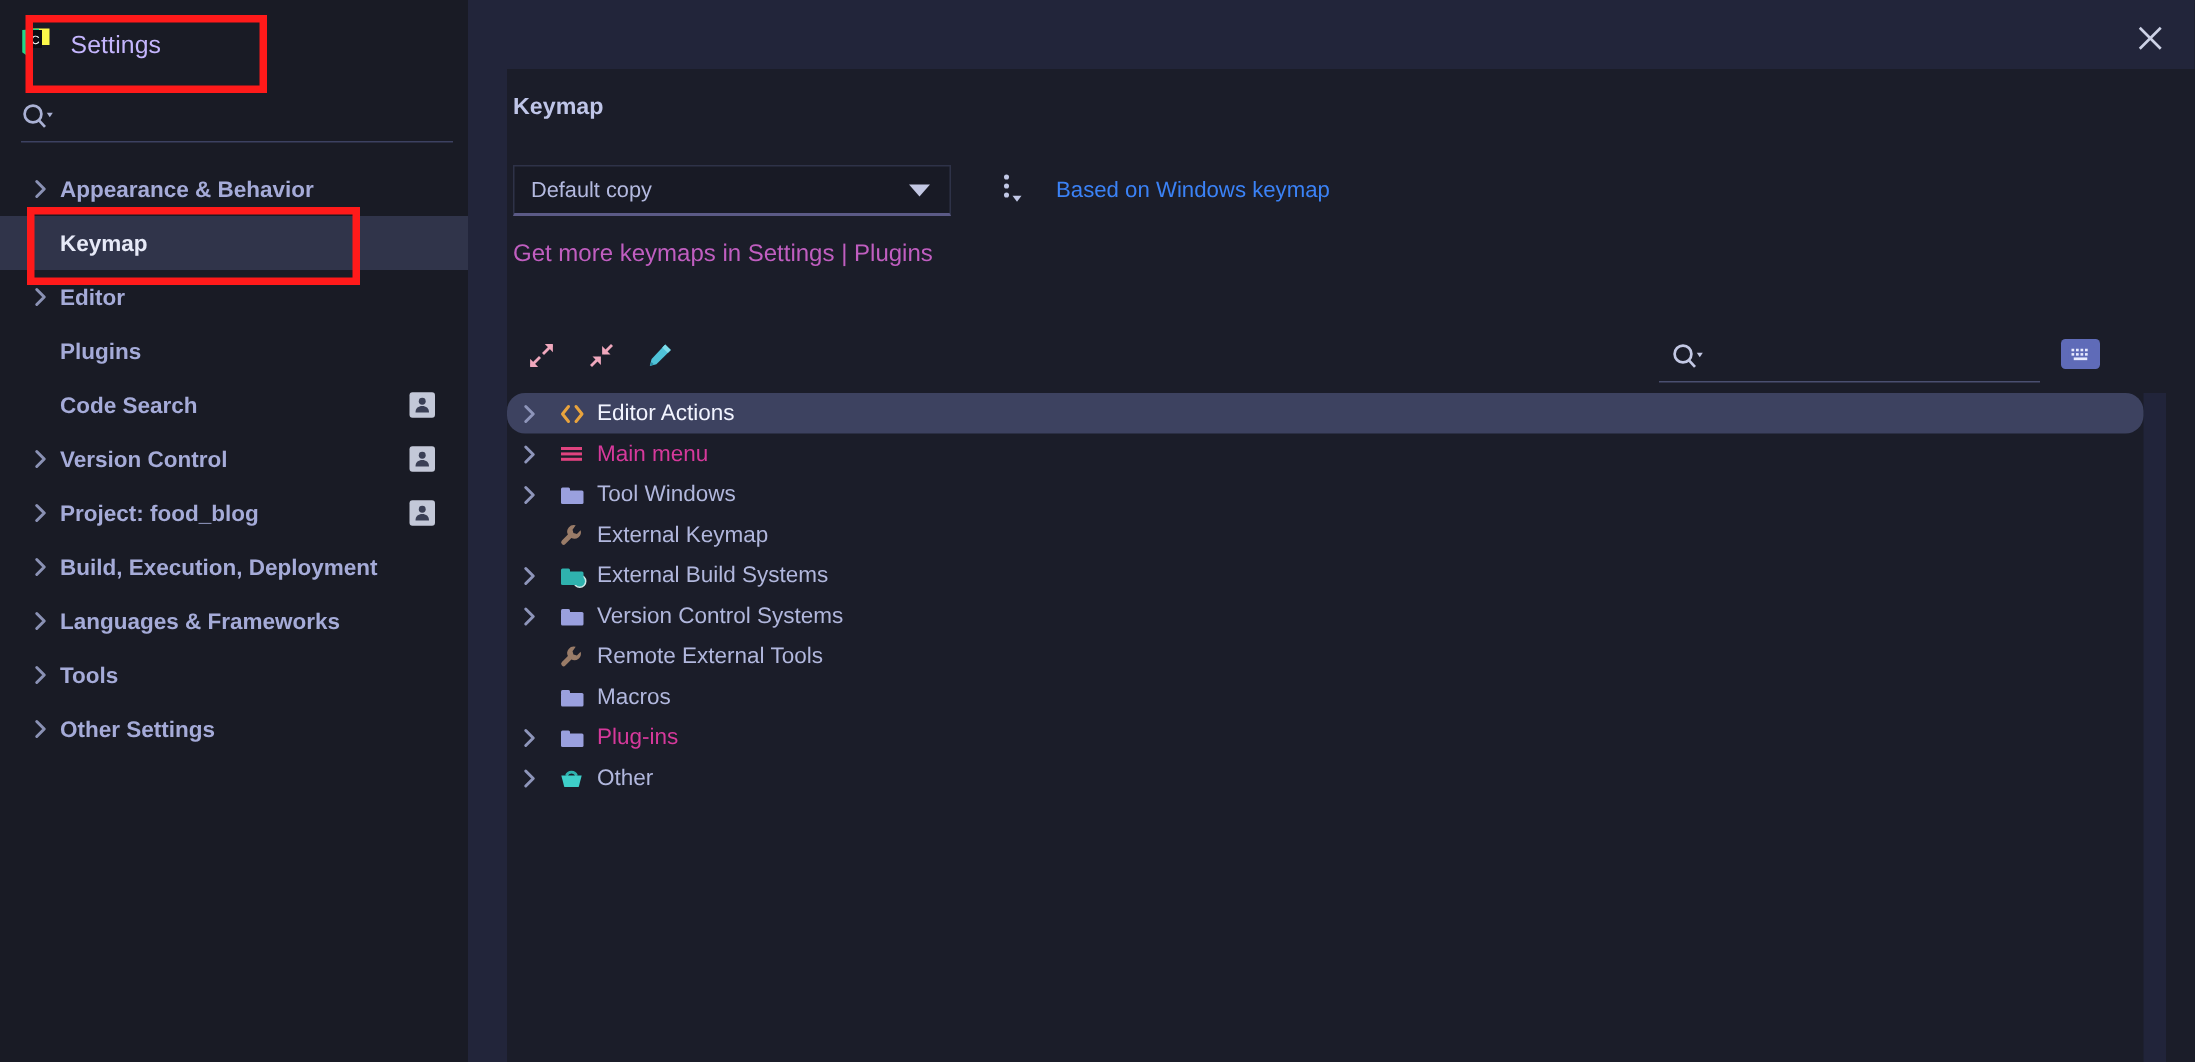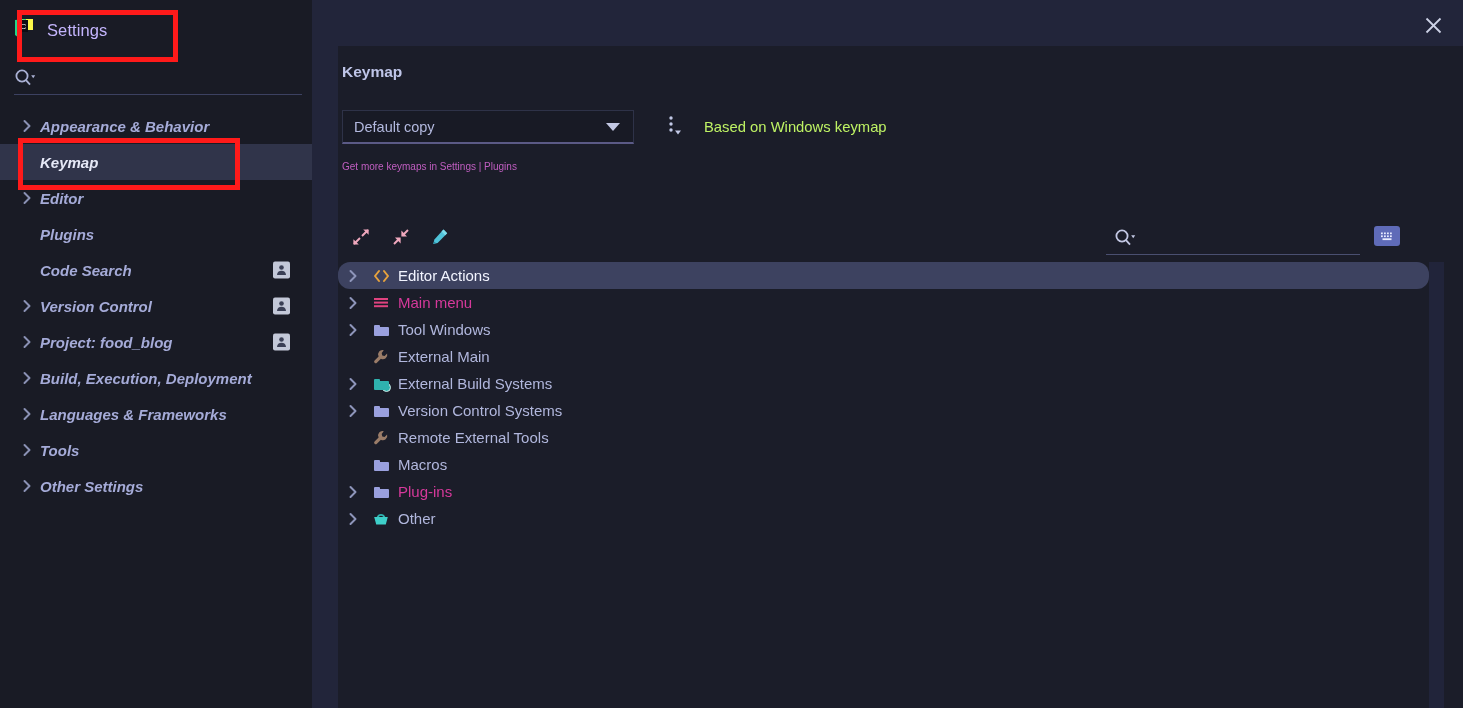--- a/index.html
+++ b/index.html
@@ -39,21 +39,21 @@
   .app-title-text {
     font-size: 16.5px; color: #c4b5fd; letter-spacing: .1px;
   }
   .sidebar-search {
     position: absolute; left: 14px; top: 66px; width: 288px; height: 28px;
     border-bottom: 1px solid #3c4161;
     display: flex; align-items: flex-start;
   }
   .sb-search-icon { margin-top: 2px; }
 
-  .nav { position: absolute; left: 0; top: 108px; width: 312px; font-style: italic; }
+  .nav { position: absolute; left: 0; top: 108px; width: 312px; }
   .nav-item {
     position: relative; height: 36px; display: flex; align-items: center;
     padding-left: 22px; box-sizing: border-box;
   }
   .nav-item.selected { background: #30344a; }
   .nav-arrow {
     width: 18px; flex: none; color: #8a91b4;
     font-size: 13px; line-height: 1;
     display: flex; align-items: center; justify-content: flex-start;
   }
@@ -106,25 +106,25 @@
     width: 0; height: 0;
     border-left: 7px solid transparent; border-right: 7px solid transparent;
     border-top: 8px solid #c3c8e4;
   }
   .kebab {
     position: absolute; left: 325px; top: 112px;
     width: 24px; height: 30px;
   }
   .based-on {
     position: absolute; left: 366px; top: 119px;
-    font-size: 14.8px; color: #bef264;
+    font-size: 14.8px; color: #3b82f6;
   }
   .plugins-link {
     position: absolute; left: 4px; top: 161px;
-    font-size: 10px; color: #c05ec0;
+    font-size: 16px; color: #c05ec0;
   }
 
   
   .tree-toolbar {
     position: absolute; left: 0; top: 222px; width: 1125px; height: 34px;
   }
   .tb-btn {
     position: absolute; top: 0; width: 30px; height: 30px;
     display: flex; align-items: center; justify-content: center;
   }
@@ -477,21 +477,21 @@
             <span class="tree-arrow empty">
               <svg width="10" height="14" viewBox="0 0 10 14">
                 <path d="M2.5 2 L7.5 7 L2.5 12" fill="none" stroke="#8e95ba" stroke-width="2" stroke-linecap="round" stroke-linejoin="round"></path>
               </svg>
             </span>
             <span class="tree-icon">
               <svg width="16" height="16" viewBox="0 0 16 16">
                 <path d="M10.8 1.2 A4.4 4.4 0 0 0 5.6 7.4 L1.6 11.4 A1.6 1.6 0 0 0 3.9 13.7 L7.9 9.7 A4.4 4.4 0 0 0 14.1 4.5 L11.6 7 L9.3 6.4 L8.7 4.1 Z" fill="#9a7c68"></path>
               </svg>
             </span>
-            <span class="tree-label">External Main</span>
+            <span class="tree-label">External Keymap</span>
           </div>
           <div class="tree-row">
             <span class="tree-arrow">
               <svg width="10" height="14" viewBox="0 0 10 14">
                 <path d="M2.5 2 L7.5 7 L2.5 12" fill="none" stroke="#8e95ba" stroke-width="2" stroke-linecap="round" stroke-linejoin="round"></path>
               </svg>
             </span>
             <span class="tree-icon">
               <span class="ic-folder ic-folder-teal">
                 <span class="gear-dot"></span>

